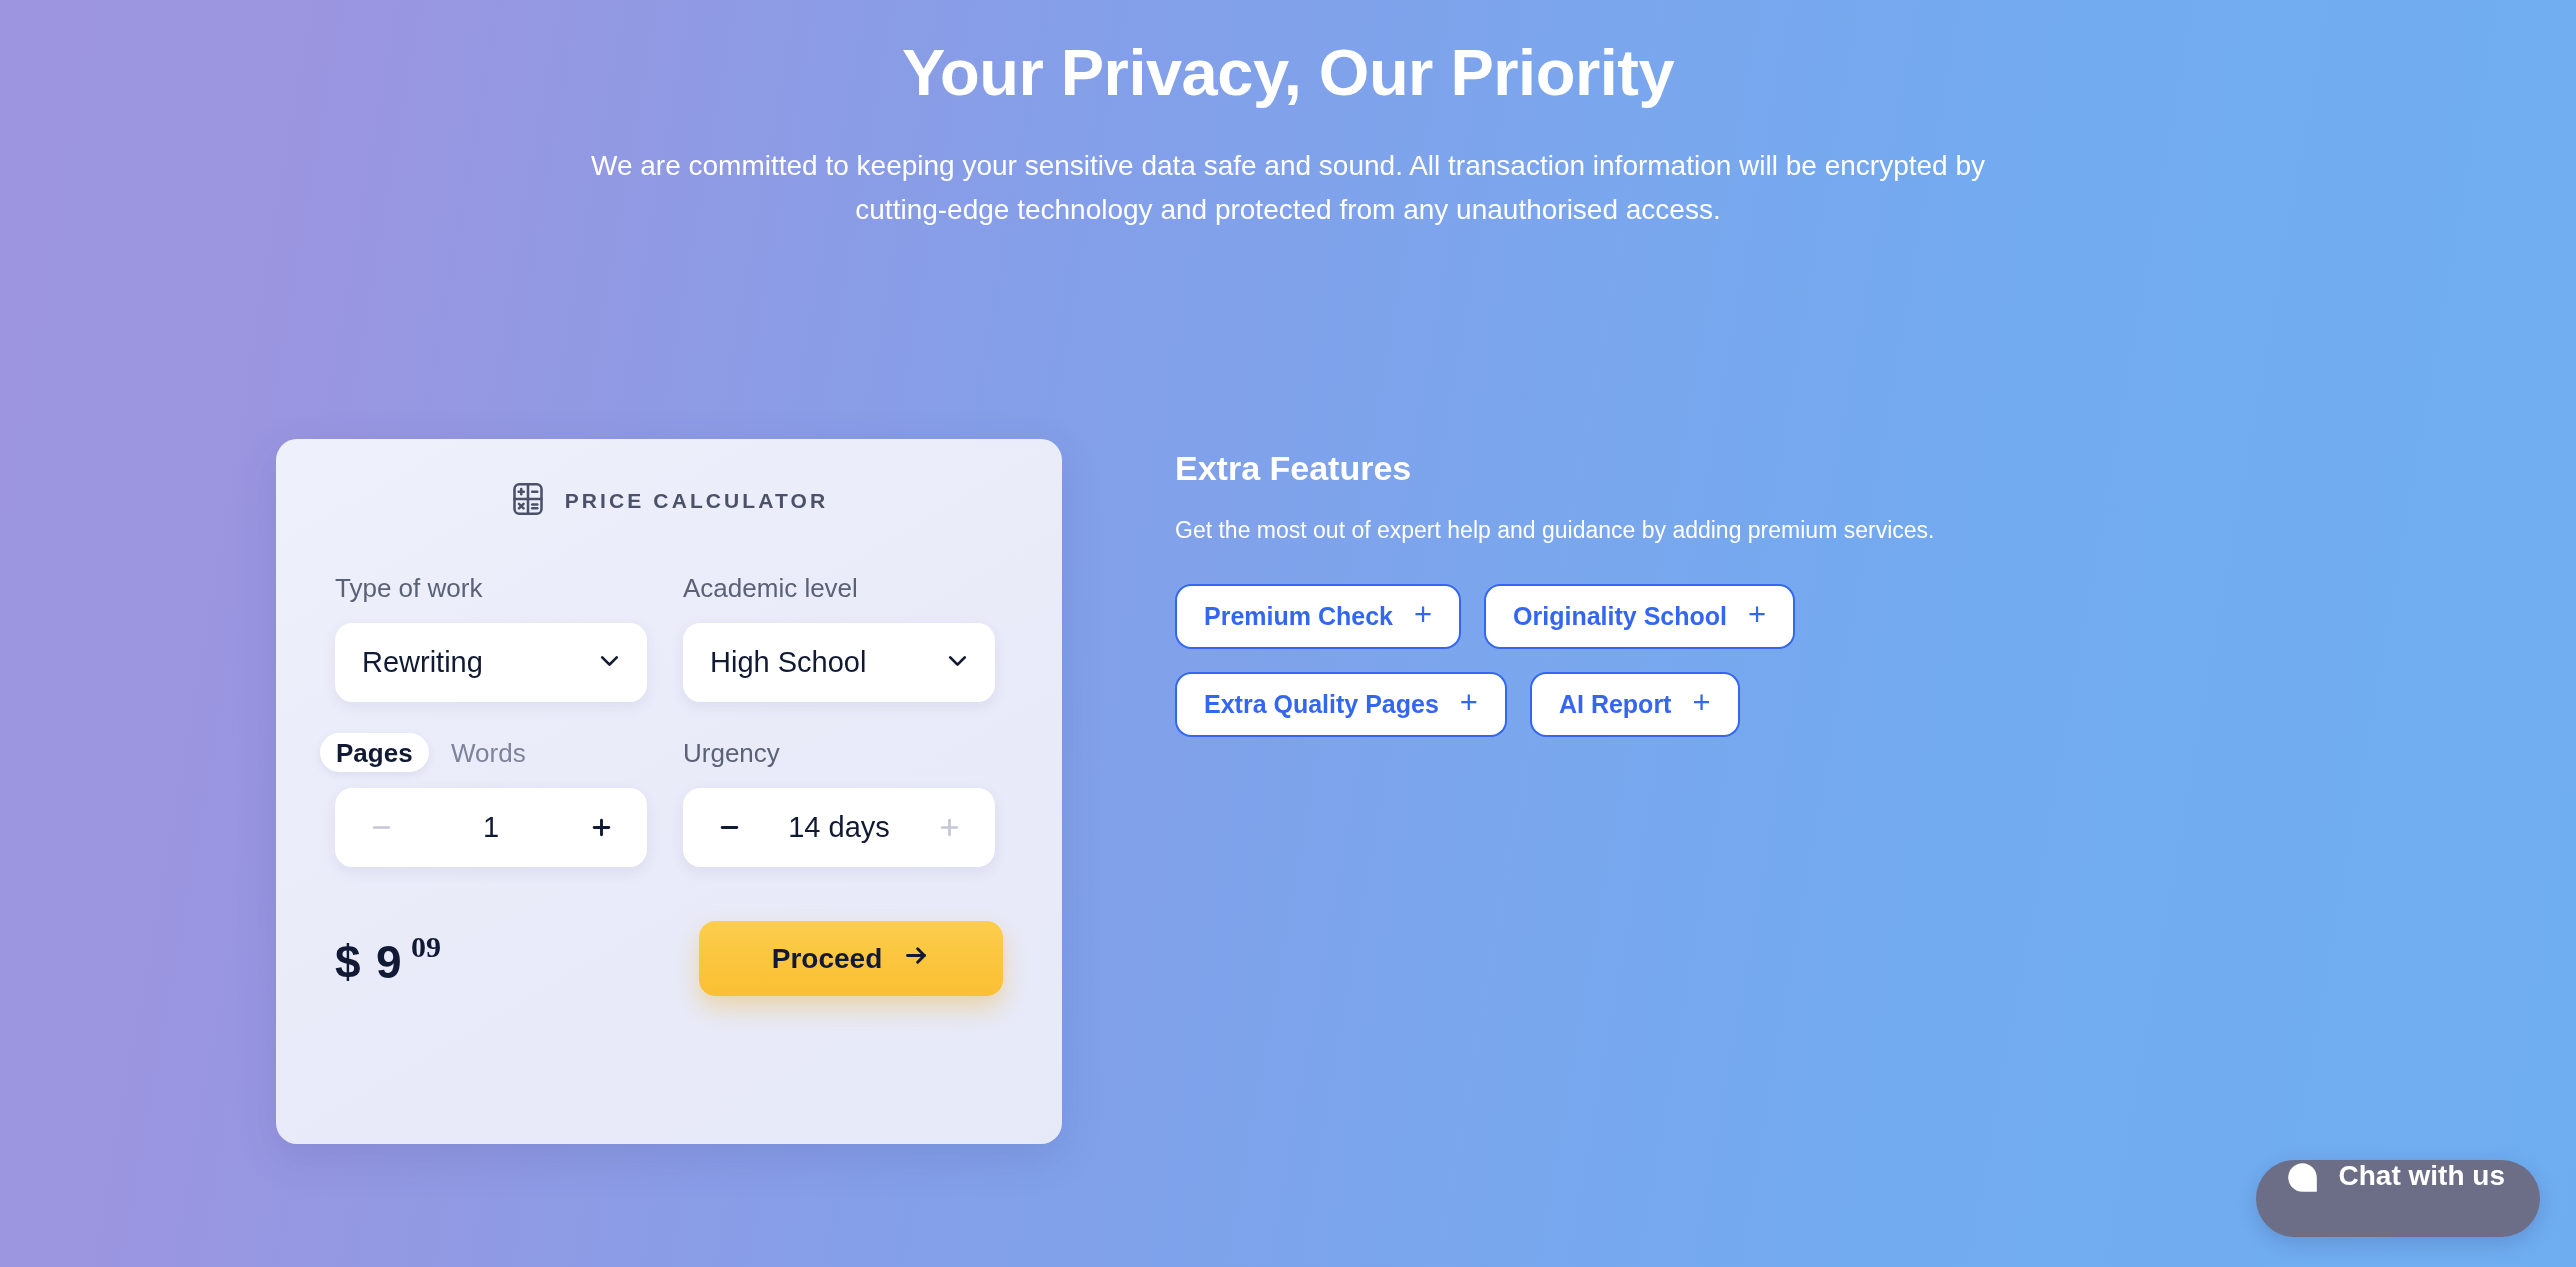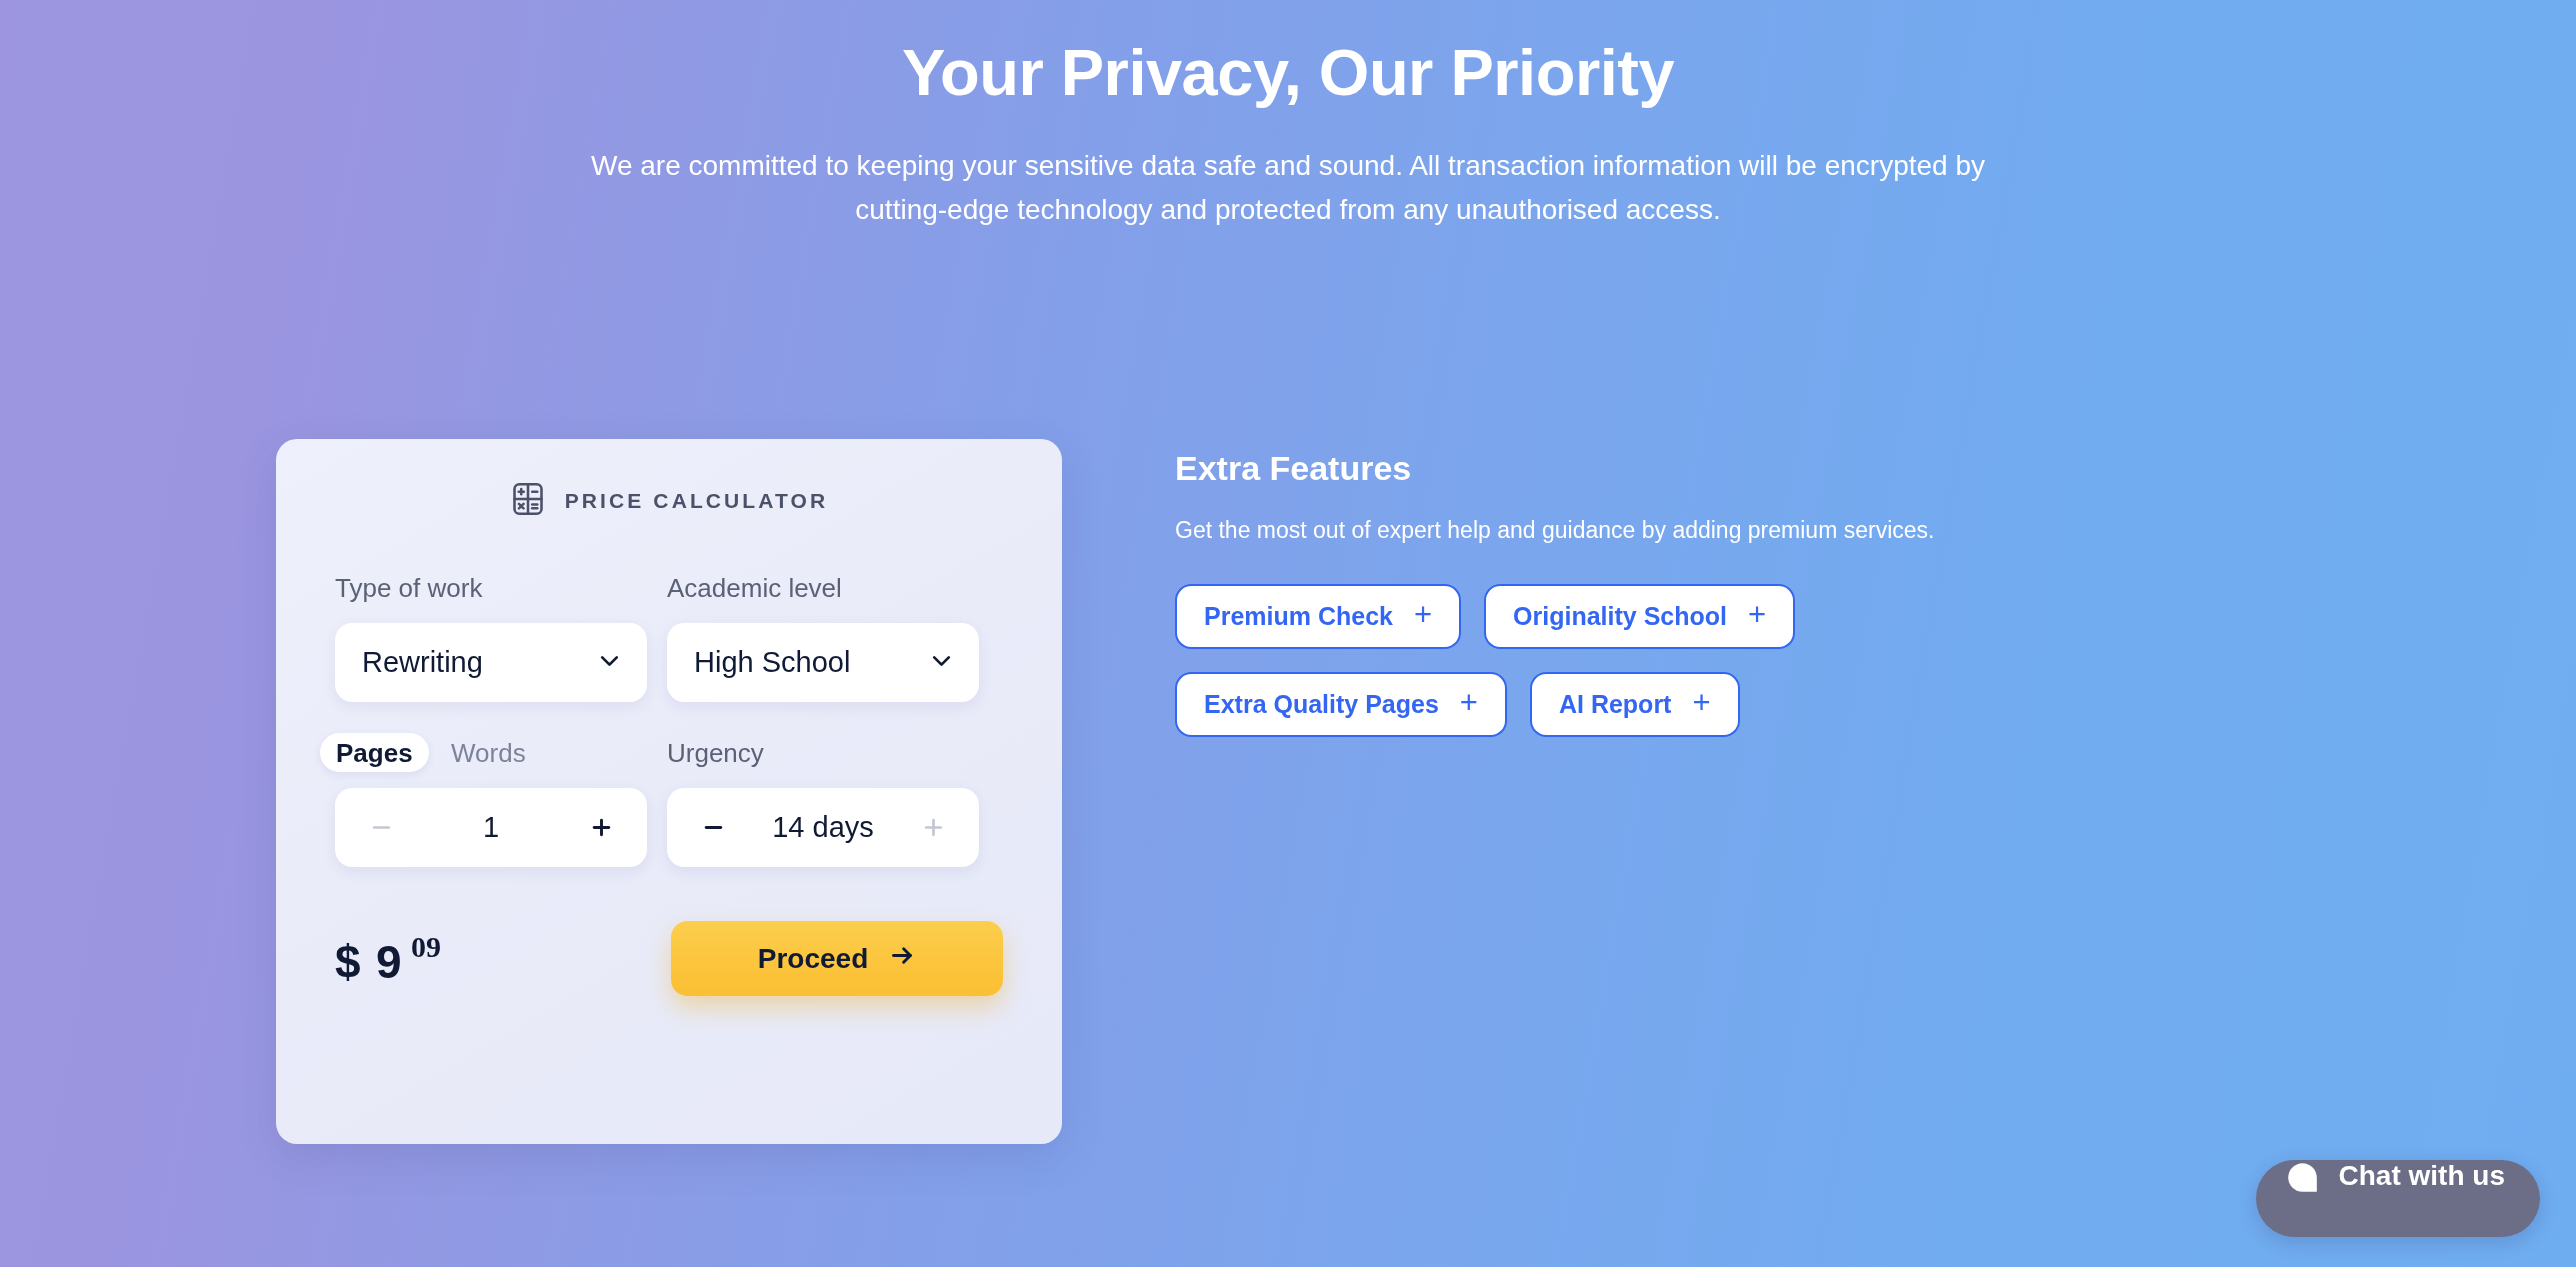--- a/index.html
+++ b/index.html
@@ -81,21 +81,21 @@
     color: #4b5168;
     font-size: 21px;
     font-weight: 600;
     letter-spacing: 3.1px;
   }
 
   .calc-icon { display: block; }
 
   .row {
     display: flex;
-    gap: 20px;
+    gap: 36px;
   }
 
   .col { width: 312px; }
 
   .field-label {
     color: #5b6176;
     font-size: 26px;
     font-weight: 400;
     line-height: 1;
     margin-bottom: 21px;
@@ -218,21 +218,21 @@
 
   .price-dec {
     font-size: 30px;
     font-weight: 700;
     margin-left: 9.6px;
     margin-top: 0;
     font-family: Liberation Serif, serif;
   }
 
   .proceed {
-    width: 332px;
+    width: 304px;
     height: 75px;
     border: none;
     border-radius: 16.3px;
     background: linear-gradient(180deg, #fcce4e 0%, #fbc53d 55%, #fbbf34 100%);
     box-shadow: 0 11.5px 25px rgba(240, 180, 40, 0.38);
     color: #111a34;
     font-family: "Liberation Sans", sans-serif;
     font-size: 28px;
     font-weight: 700;
     display: flex;

